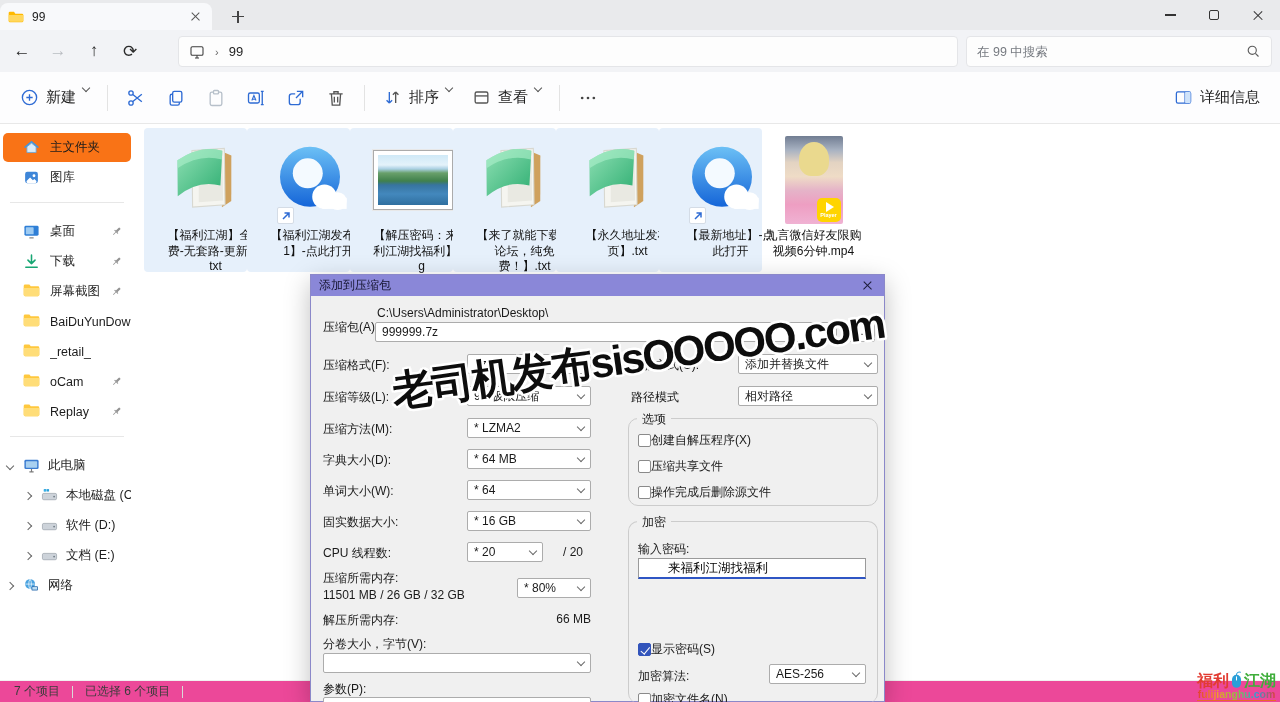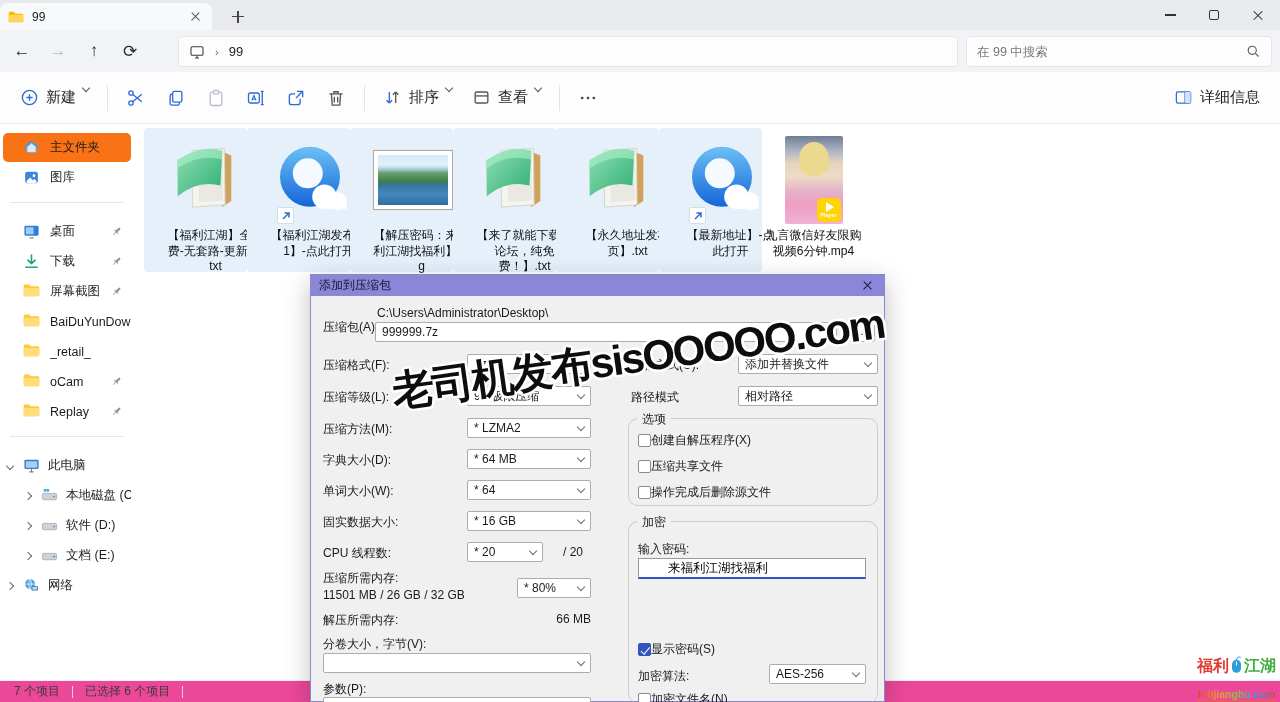--- a/index.html
+++ b/index.html
@@ -96,21 +96,21 @@
   .cb.checked { background:#3254bb; border-color:#3254bb; }
   .cb.checked::after { content:""; position:absolute; left:4px; top:1px; width:3.5px; height:7.5px; border:solid #fff; border-width:0 1.8px 1.8px 0; transform:rotate(40deg); }
   .pwfield { position:absolute; background:#fff; border:1px solid #9a9a9a; border-bottom:2px solid #2e55c4; font-size:12.5px; padding:0 6px; font-family:inherit; outline:none; }
   .txtin { position:absolute; background:#fff; border:1px solid #acacac; font-size:12px; padding:0 6px; font-family:inherit; outline:none; border-radius:2px; }
 
   
   .watermark { position:absolute; left:362px; top:318px; width:552px; height:80px; z-index:40; display:flex; align-items:center; justify-content:center; transform:rotate(-8deg); font-size:42px; font-weight:900; letter-spacing:-2px; color:#0d0d0d; white-space:nowrap; text-shadow:-2px -2px 0 #fff,2px -2px 0 #fff,-2px 2px 0 #fff,2px 2px 0 #fff,0 -2.5px 0 #fff,0 2.5px 0 #fff,-2.5px 0 0 #fff,2.5px 0 0 #fff; pointer-events:none; }
   .sitelogo { position:absolute; right:4px; bottom:1px; z-index:45; text-align:center; line-height:1; }
   .sl-row1 { display:flex; align-items:flex-end; justify-content:center; gap:1px; font-size:16px; font-weight:bold; }
   .sl-p1 { color:#e23c32; } .sl-p2 { color:#3fae3b; }
-  .sl-row2 { margin-top:15px; font-size:10.5px; font-weight:bold; background:linear-gradient(90deg,#e23c32,#f29d27,#8bc540,#2a9fd8,#e23c32); -webkit-background-clip:text; background-clip:text; color:transparent; border-bottom:1.5px solid #e86a2a; padding-bottom:1px; }
+  .sl-row2 { margin-top:0; font-size:10.5px; font-weight:bold; background:linear-gradient(90deg,#e23c32,#f29d27,#8bc540,#2a9fd8,#e23c32); -webkit-background-clip:text; background-clip:text; color:transparent; border-bottom:1.5px solid #e86a2a; padding-bottom:1px; }
 
   svg { display:block; }
 </style>
 </head>
 <body>
 
 <div class="screen">
 
   <div class="tabstrip">
     <div class="tab">

